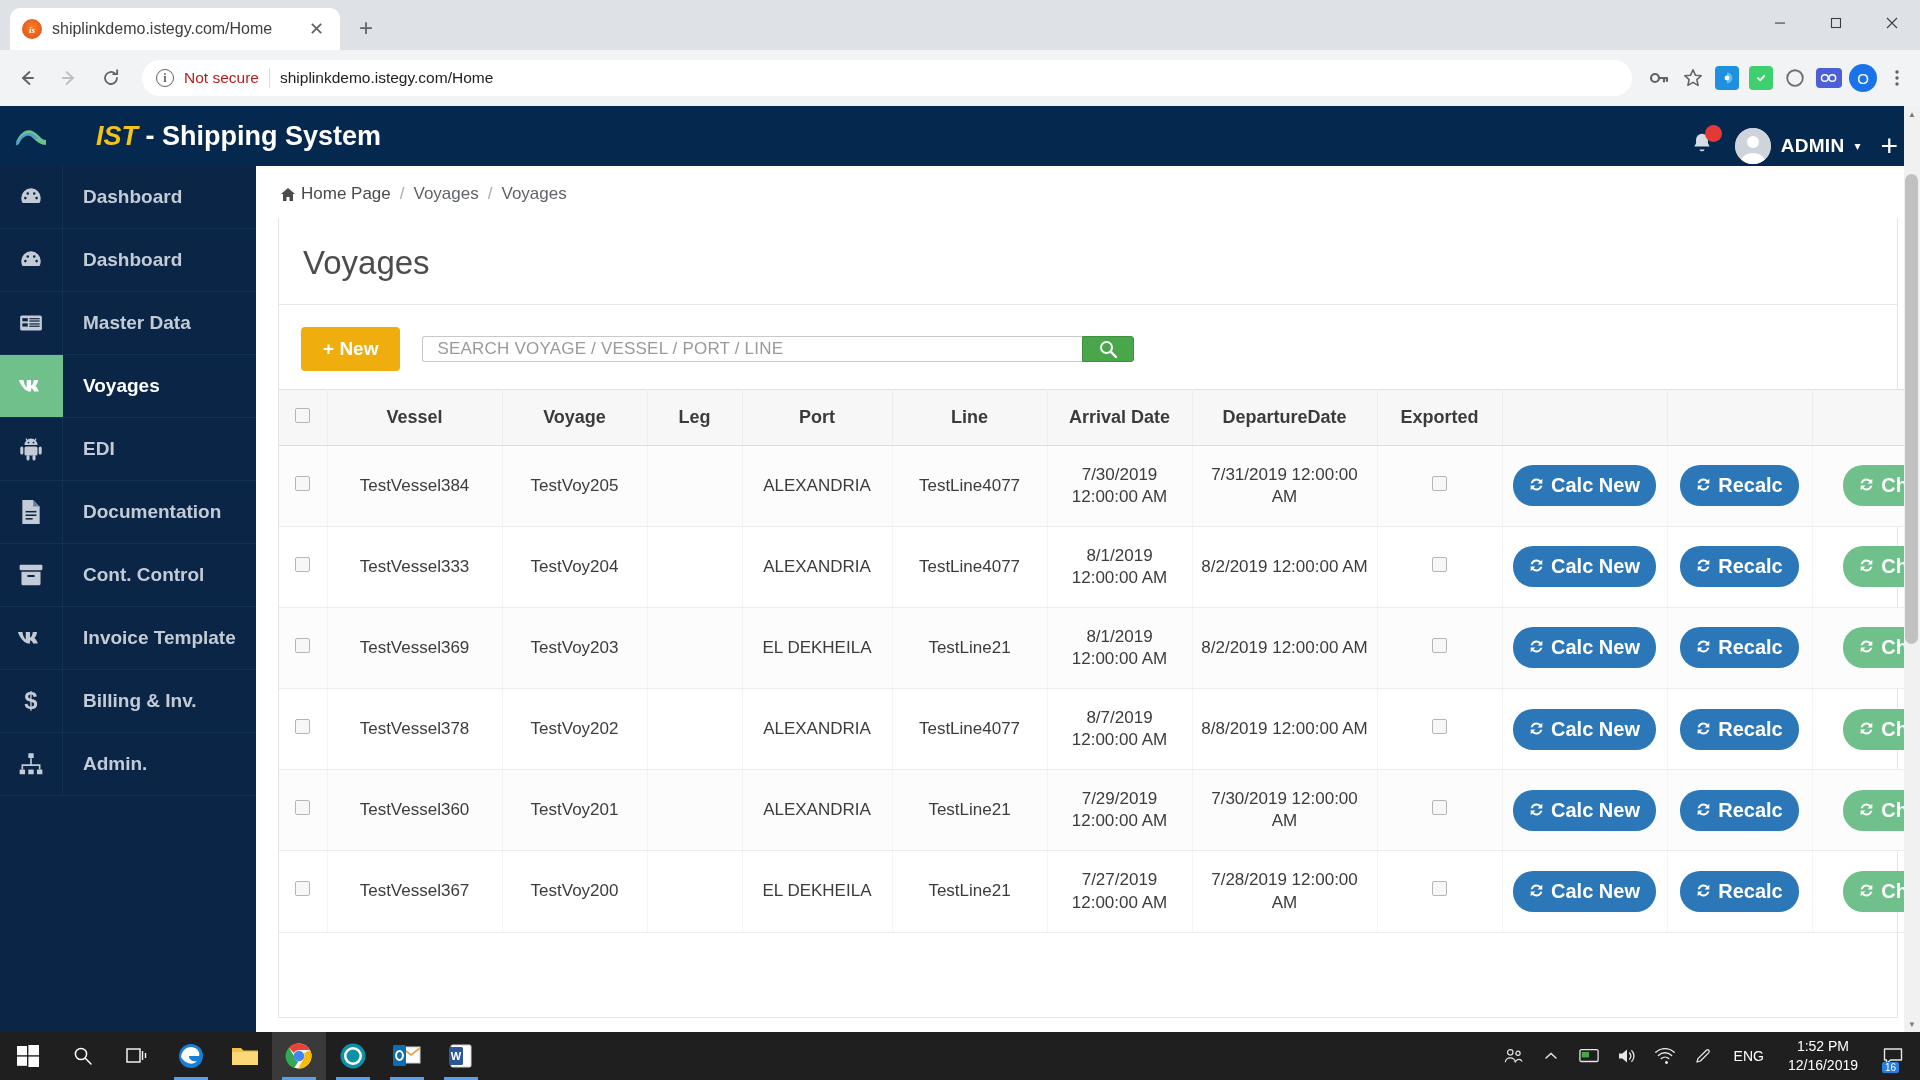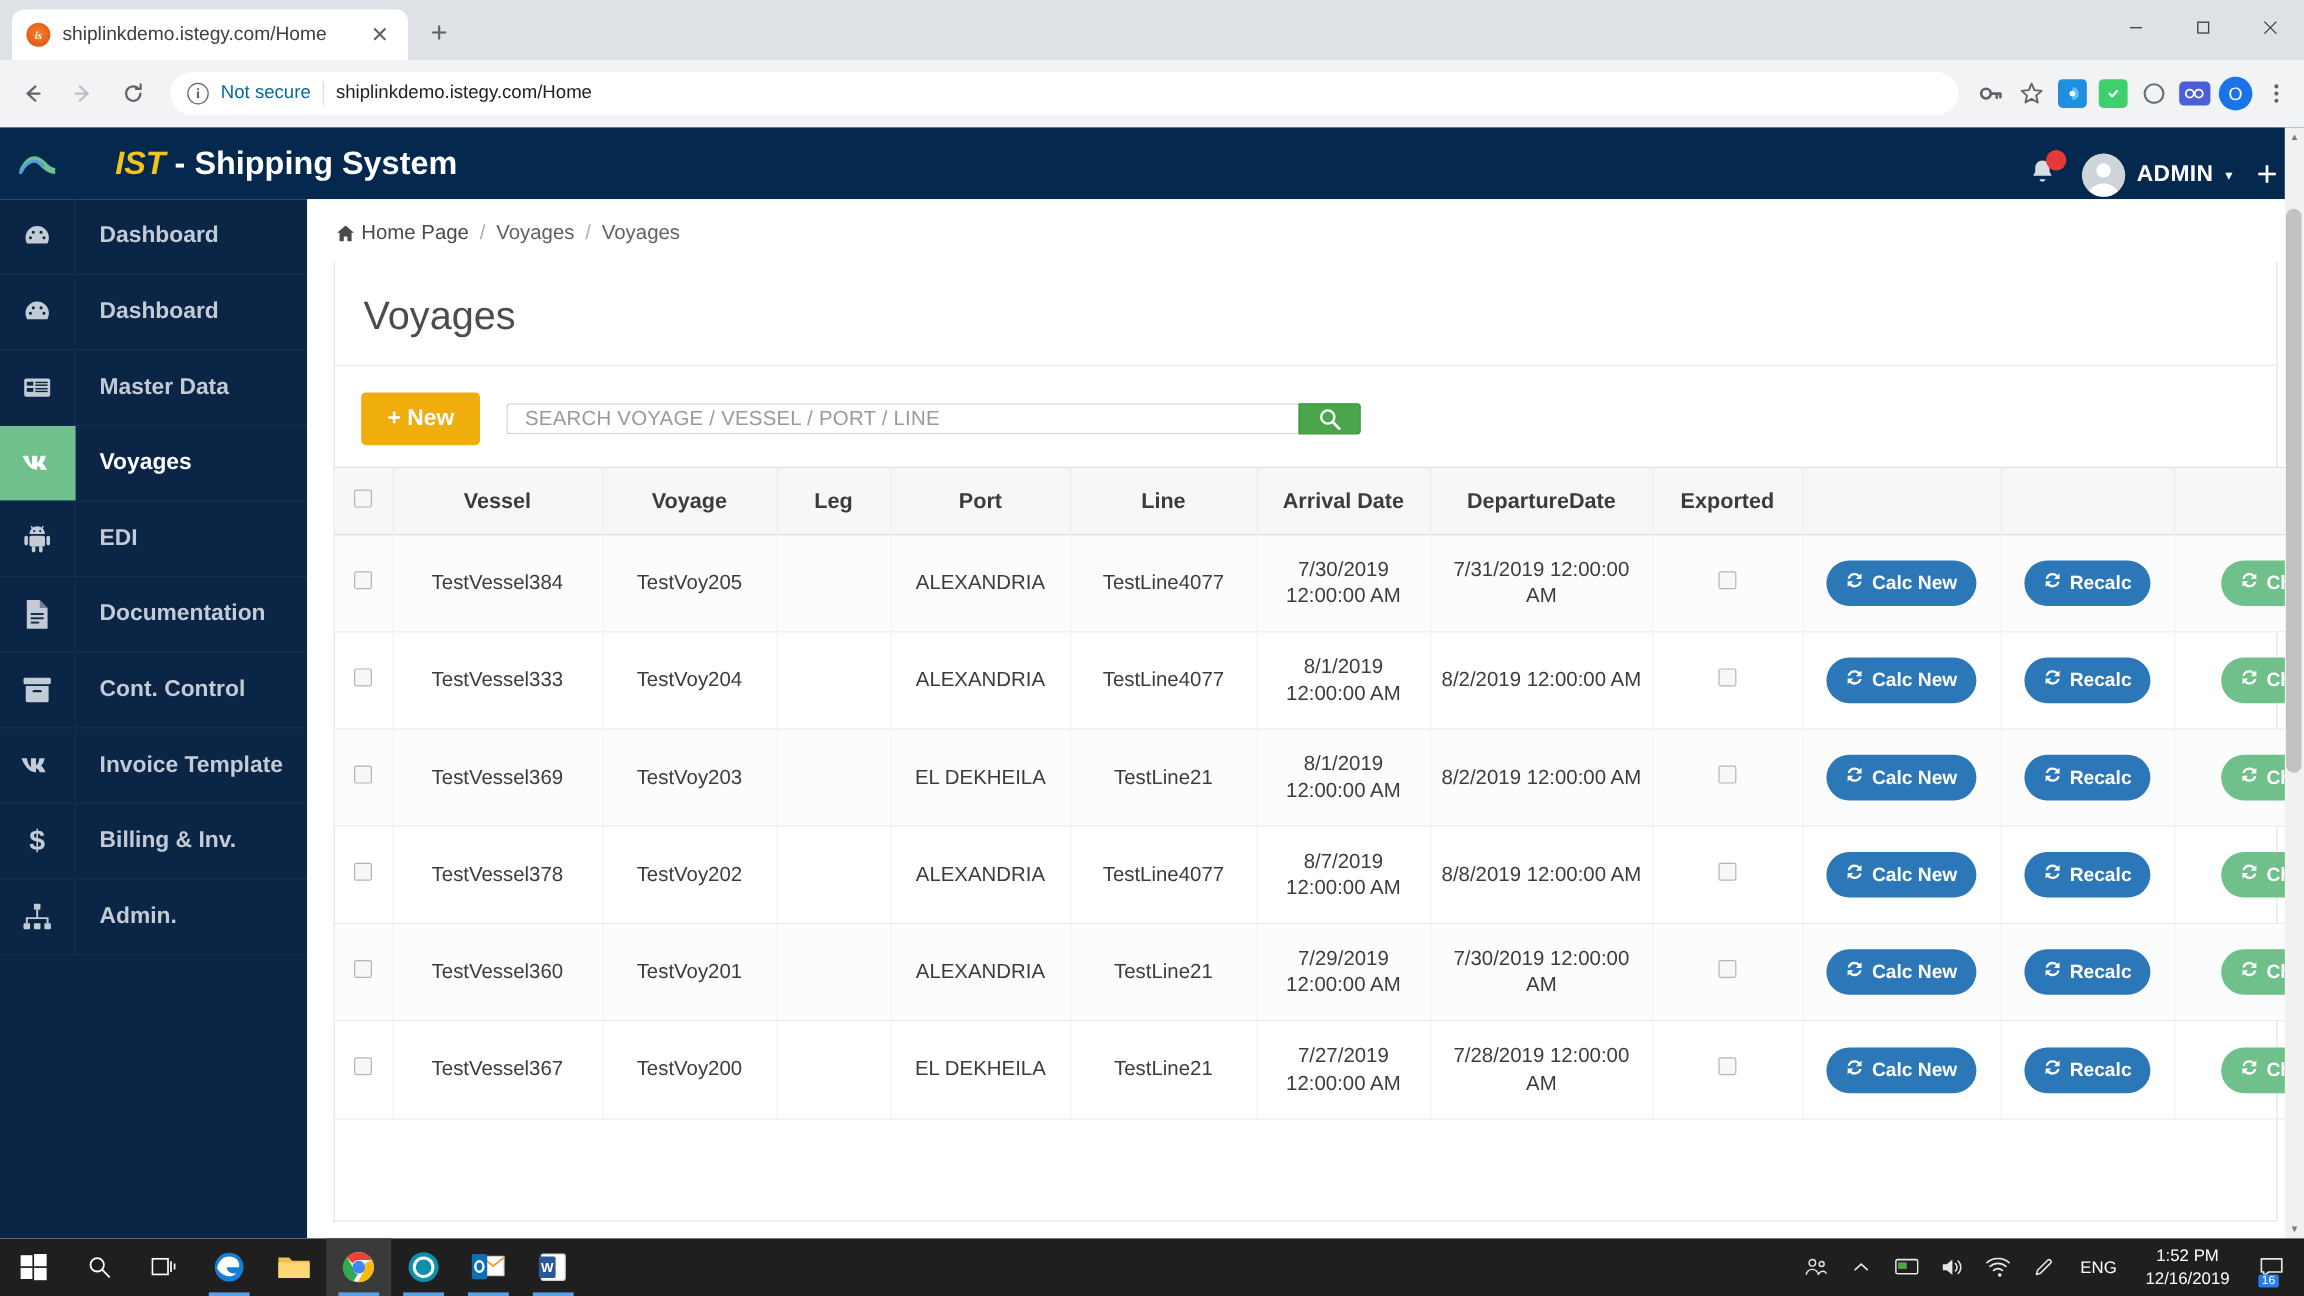--- a/index.html
+++ b/index.html
@@ -38,21 +38,21 @@
   .nav-btn { width: 38px; height: 38px; display: flex; align-items: center; justify-content: center;
     color: #5f6368; font-size: 22px; border-radius: 50%; cursor: pointer; }
   .nav-btn.disabled { color: #bdc1c6; }
   .omnibox {
     flex: 1; height: 36px; background: #fff; border-radius: 18px;
     display: flex; align-items: center; padding: 0 14px; gap: 10px; margin: 0 8px;
   }
   .omni-info { width: 18px; height: 18px; border: 1.6px solid #5f6368; border-radius: 50%;
     color: #5f6368; font-size: 12px; display: flex; align-items: center; justify-content: center;
     font-family: "Liberation Serif", serif; font-weight: bold; flex-shrink: 0; }
-  .omni-notsecure { font-size: 15.5px; color: #0369a1; white-space: nowrap; }
+  .omni-notsecure { font-size: 15.5px; color: #b91c1c; white-space: nowrap; }
   .omni-sep { width: 1px; height: 20px; background: #dadce0; }
   .omni-url { font-size: 15.5px; color: #202124; white-space: nowrap; }
   .tb-icon { width: 30px; height: 30px; display: flex; align-items: center; justify-content: center;
     cursor: pointer; flex-shrink: 0; }
   .ext { width: 24px; height: 24px; border-radius: 4px; display: flex; align-items: center;
     justify-content: center; font-size: 12px; color: #fff; font-weight: bold; }
   .avatar-chrome { width: 28px; height: 28px; border-radius: 50%; background: #1a73e8; color: #fff;
     display: flex; align-items: center; justify-content: center; font-size: 15px; }
 
   
@@ -118,22 +118,22 @@
     border-bottom: 1px solid #dcdcdc; border-right: 1px solid #ededed;
     font-size: 18px; color: #3b3b3b; font-weight: bold; padding: 16px 6px; text-align: center;
     line-height: 1.25; vertical-align: middle; }
   table.grid tbody td { border-bottom: 1px solid #ececec; border-right: 1px solid #f4f4f4;
     font-size: 17px; color: #3c3c3c; padding: 18px 6px; text-align: center; vertical-align: middle;
     line-height: 1.3; }
   table.grid tbody tr:nth-child(odd) { background: #fcfcfc; }
   .cell-chk { width: 48px; }
   .chk { width: 15px; height: 15px; border: 1px solid #b5b5b5; background: #f7f7f7;
     border-radius: 2px; display: inline-block; cursor: pointer; }
-  .btn-act { border: none; border-radius: 20px; color: #fff; font-size: 16px; font-weight: bold;
-    padding: 9px 16px; cursor: pointer; display: inline-flex; align-items: flex-end; gap: 7px;
+  .btn-act { border: none; border-radius: 20px; color: #fff; font-size: 20px; font-weight: bold;
+    padding: 9px 16px; cursor: pointer; display: inline-flex; align-items: flex-start; gap: 7px;
     white-space: nowrap; }
   .btn-blue { background: #2b77b8; }
   .btn-green { background: #6fc08a; }
   .sync-ico { display: inline-block; }
 
   
   .vscroll { position: absolute; right: 0; top: 0; width: 16px; height: 926px; background: #f1f1f1; }
   .vthumb { position: absolute; left: 1px; top: 68px; width: 13px; height: 470px; background: #c1c1c1; border-radius: 7px; }
   .varrow { position: absolute; left: 0; width: 16px; height: 16px; display: flex; align-items: center;
     justify-content: center; color: #7a7a7a; font-size: 8px; }

